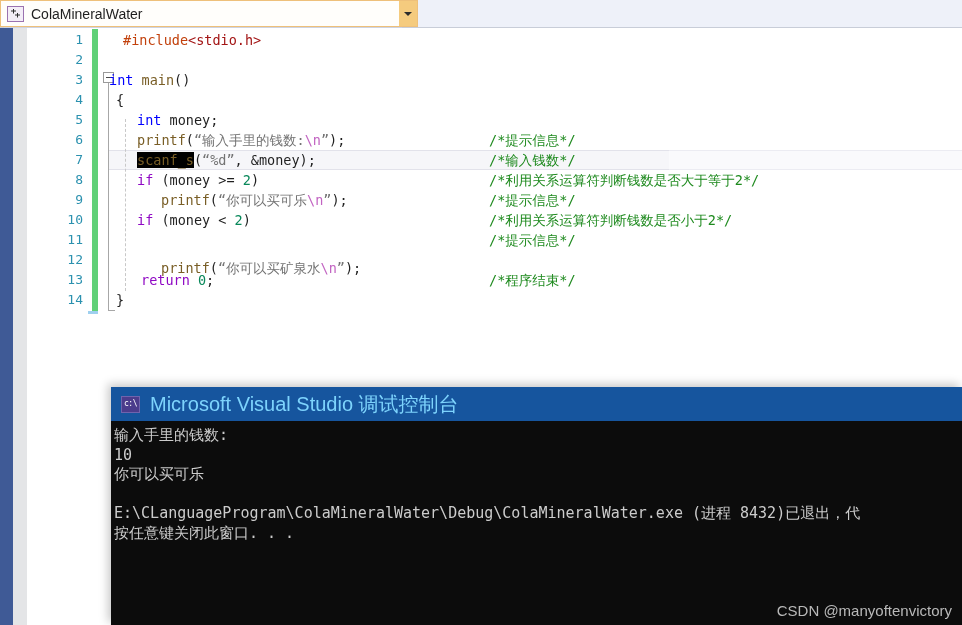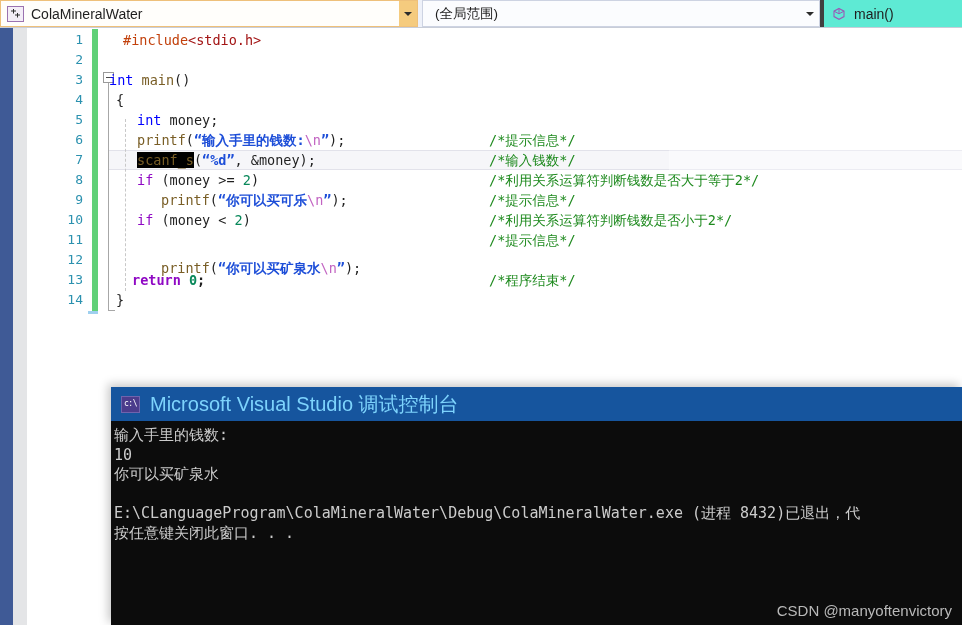--- a/index.html
+++ b/index.html
@@ -10,21 +10,21 @@
     font-family: "Liberation Sans", sans-serif;
   }
   #root { position: relative; width: 962px; height: 625px; overflow: hidden; }
 
   
   .navbar {
     position: absolute; left: 0; top: 0; width: 962px; height: 28px;
     background: #eef1f9;
     border-bottom: 1px solid #c8cdd8;
     box-sizing: border-box;
-    display: flex; align-items: stretch;
+    display: flex; align-items: stretch; flex-direction: column;
   }
   .nav-combo {
     position: relative;
     display: flex; align-items: center;
     background: #fdfdfd;
     border: 1px solid #f0c27b;
     box-sizing: border-box;
     height: 27px;
   }
   .nav-combo.project { width: 418px; border-color: #eec07a; background: #fffefb; }
@@ -140,21 +140,21 @@
   .cl .txt { display: inline-block; }
   .cmt-col {
     position: absolute; left: 380px; top: 0; line-height: 20px;
     color: #1e8a1e; white-space: pre;
   }
   
   .kw   { color: #0000ff; }
   .kw2  { color: #8f08c4; }
   .fn   { color: #795e26; }
   .id   { color: #1f1f1f; }
-  .str  { color: #1d4ed8; font-weight: bold; }
+  .str  { color: #737373; }
   .esc  { color: #c264c2; }
   .num  { color: #09885a; }
   .pre  { color: #c2410c; }
   .inc  { color: #a31515; }
   .ref  { background: #000000; }
 
   .hl-line {
     position: absolute; left: 82px; width: 560px; height: 20px;
     background: #f6f6f9;
     border-top: 1px solid #e2e2ea;
@@ -298,30 +298,30 @@
         <div class="cl" style="top: 41px;"><span class="txt" style="margin-left: 0px;"><span class="kw">int</span> <span class="fn">main</span><span class="id">()</span></span></div>
         <div class="cl" style="top: 61px;"><span class="txt" style="margin-left: 7px;"><span class="id">{</span></span></div>
         <div class="cl" style="top: 81px;"><span class="txt" style="margin-left: 28px;"><span class="kw">int</span> <span class="id">money</span><span class="id">;</span></span></div>
         <div class="cl" style="top: 101px;"><span class="txt" style="margin-left: 28px;"><span class="fn">printf</span><span class="id">(</span><span class="str">“输入手里的钱数:</span><span class="esc">\n</span><span class="str">”</span><span class="id">);</span></span><span class="cmt-col">/*提示信息*/</span></div>
         <div class="cl" style="top: 121px;"><span class="txt" style="margin-left: 28px;"><span class="fn ref">scanf_s</span><span class="id">(</span><span class="str">“%d”</span><span class="id">, &amp;</span><span class="id">money</span><span class="id">);</span></span><span class="cmt-col">/*输入钱数*/</span></div>
         <div class="cl" style="top: 141px;"><span class="txt" style="margin-left: 28px;"><span class="kw2">if</span> <span class="id">(</span><span class="id">money</span> <span class="id">&gt;=</span> <span class="num">2</span><span class="id">)</span></span><span class="cmt-col">/*利用关系运算符判断钱数是否大于等于2*/</span></div>
         <div class="cl" style="top: 161px;"><span class="txt" style="margin-left: 52px;"><span class="fn">printf</span><span class="id">(</span><span class="str">“你可以买可乐</span><span class="esc">\n</span><span class="str">”</span><span class="id">);</span></span><span class="cmt-col">/*提示信息*/</span></div>
         <div class="cl" style="top: 181px;"><span class="txt" style="margin-left: 28px;"><span class="kw2">if</span> <span class="id">(</span><span class="id">money</span> <span class="id">&lt;</span> <span class="num">2</span><span class="id">)</span></span><span class="cmt-col">/*利用关系运算符判断钱数是否小于2*/</span></div>
         <div class="cl" style="top: 201px;"><span class="txt" style="margin-left: 52px; margin-top: 28px;"><span class="fn">printf</span><span class="id">(</span><span class="str">“你可以买矿泉水</span><span class="esc">\n</span><span class="str">”</span><span class="id">);</span></span><span class="cmt-col">/*提示信息*/</span></div>
         <div class="cl" style="top: 221px;"><span class="txt" style="margin-left: 0px;"></span></div>
-        <div class="cl" style="top: 241px;"><span class="txt" style="margin-left: 23px; font-weight: bold;"><span class="kw2">return</span> <span class="num">0</span><span class="id">;</span></span><span class="cmt-col">/*程序结束*/</span></div>
+        <div class="cl" style="top: 241px;"><span class="txt" style="margin-left: 32px;"><span class="kw2">return</span> <span class="num">0</span><span class="id">;</span></span><span class="cmt-col">/*程序结束*/</span></div>
         <div class="cl" style="top: 261px;"><span class="txt" style="margin-left: 7px;"><span class="id">}</span></span></div>
       </div>
   </div>
   <div class="caret-mark"></div>
 
   <div class="console">
     <div class="console-title">
       <div class="console-ico">
         <span>c:\</span>
       </div>
       <div class="console-title-text">Microsoft Visual Studio 调试控制台</div>
     </div>
-    <div class="console-body" id="console-body"><div>输入手里的钱数:</div><div>10</div><div>你可以买矿泉水</div><div>&nbsp;</div><div>E:\CLanguageProgram\ColaMineralWater\Debug\ColaMineralWater.exe (进程 8432)已退出，代</div><div>按任意键关闭此窗口. . .</div></div>
+    <div class="console-body" id="console-body"><div>输入手里的钱数:</div><div>10</div><div>你可以买可乐</div><div>&nbsp;</div><div>E:\CLanguageProgram\ColaMineralWater\Debug\ColaMineralWater.exe (进程 8432)已退出，代</div><div>按任意键关闭此窗口. . .</div></div>
     <div class="watermark">CSDN @manyoftenvictory</div>
   </div>
 
 </div>
 
 </body></html>

